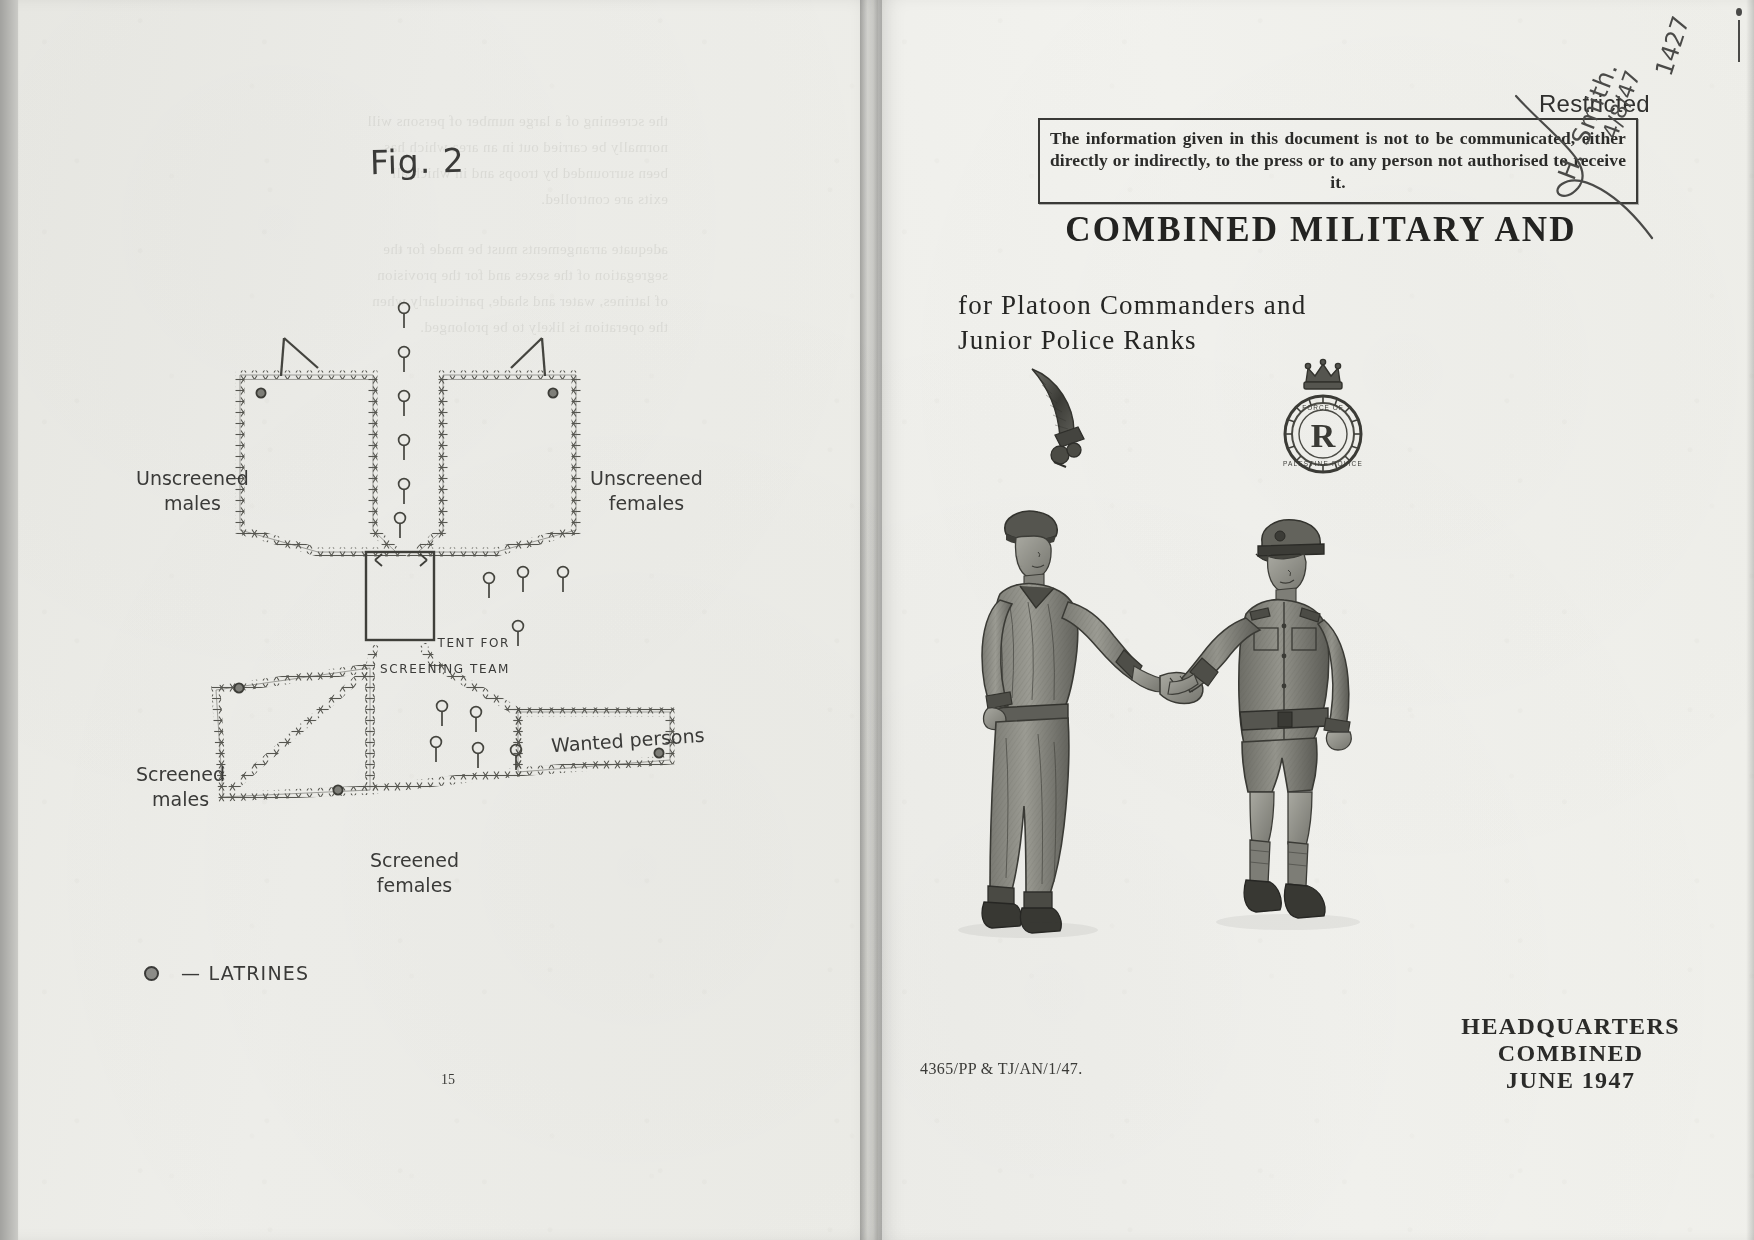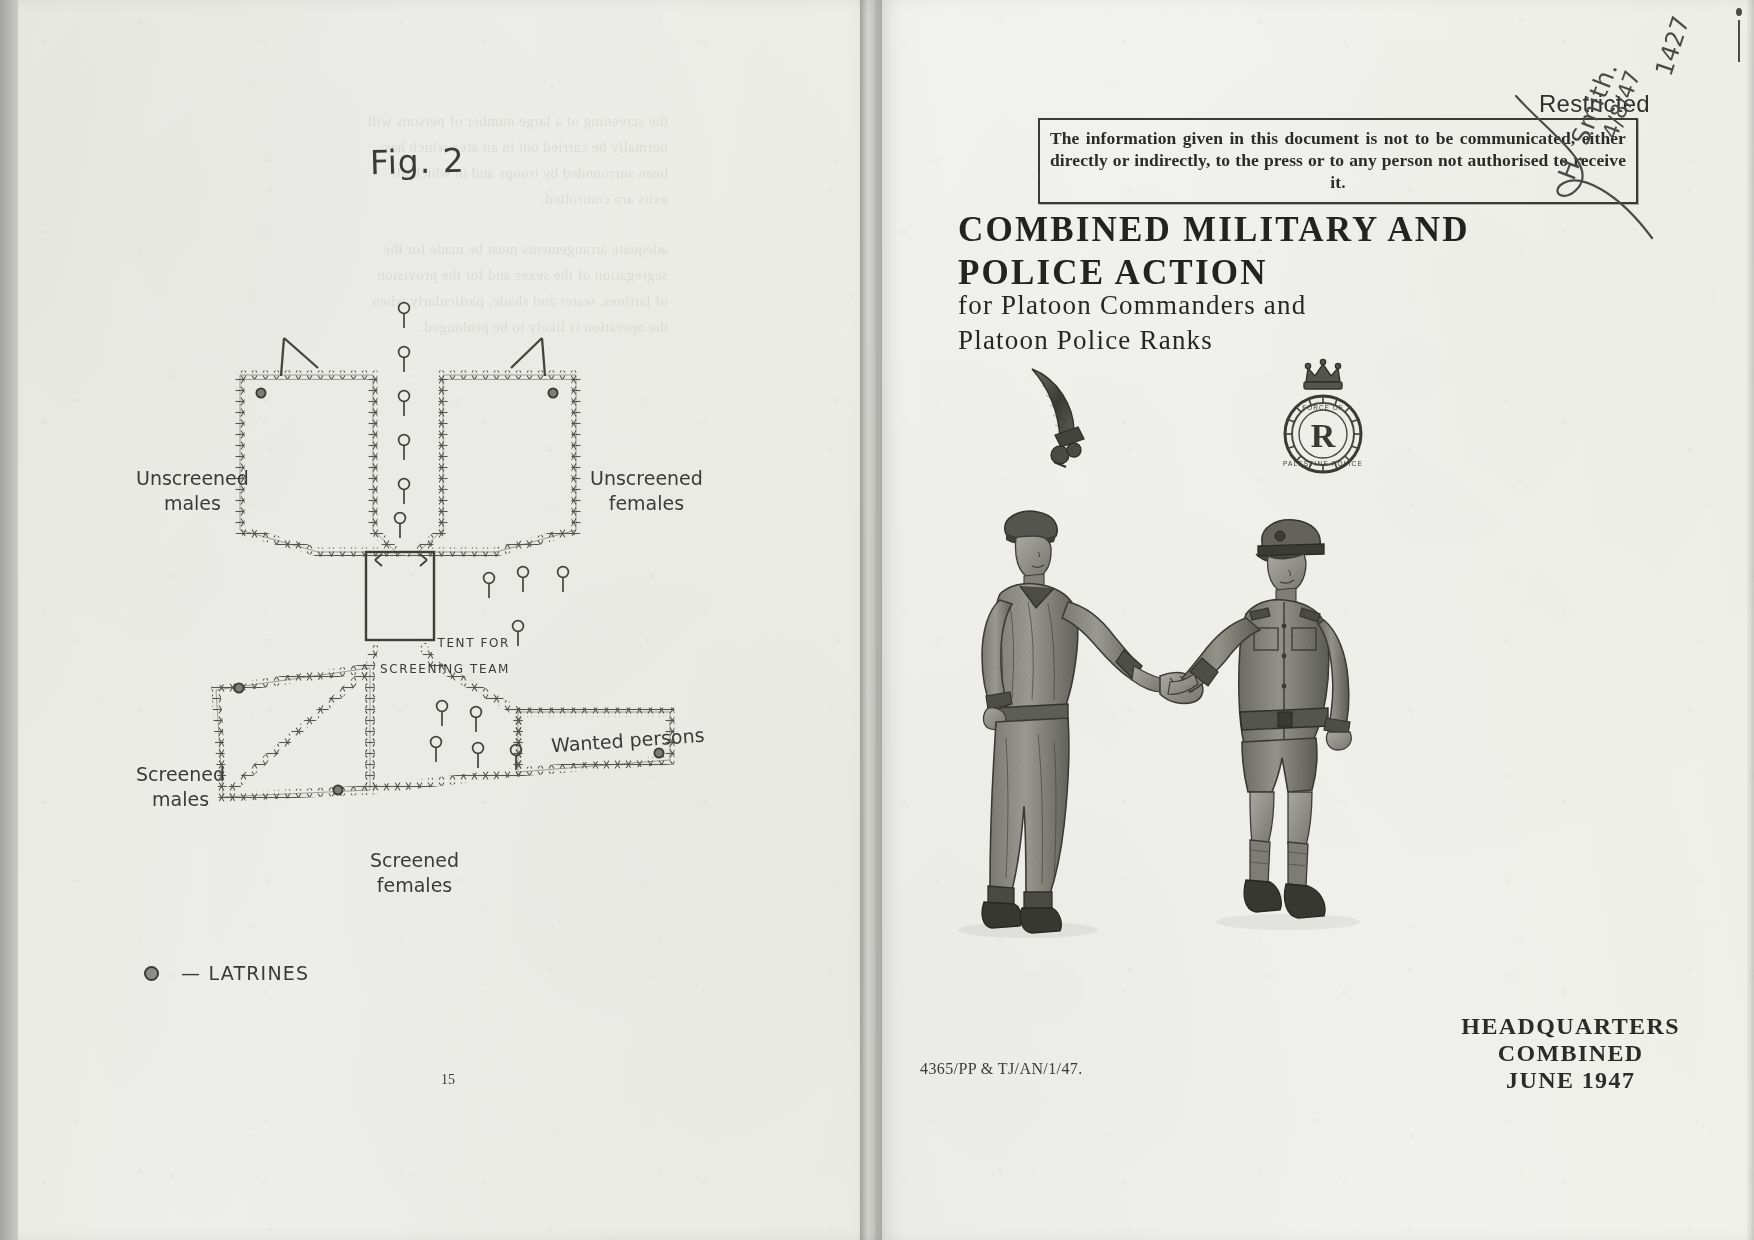--- a/index.html
+++ b/index.html
@@ -69,21 +69,21 @@
     box-sizing:border-box;
     box-shadow:1px 1px 0 rgba(60,60,58,.35);
   }
   .notice p{
     margin:0;text-align:justify;text-align-last:center;
     font-family:"Liberation Serif",serif;
     font-weight:700;font-size:17.5px;line-height:22px;
     color:#2b2b29;letter-spacing:.1px;
   }
   .title-main{
-    position:absolute;left:0;right:0;top:208px;
+    position:absolute;left:0;right:0;top:208px;text-align:center;
     font-family:"Liberation Serif",serif;font-weight:700;
     font-size:35px;line-height:43px;letter-spacing:2.2px;color:#232321;
     padding-left:80px;padding-right:70px;
   }
   .title-sub{
     position:absolute;left:0;right:0;top:288px;text-align:left;
     font-family:"Liberation Serif",serif;
     font-size:27px;line-height:35px;letter-spacing:1.2px;color:#262624;
     padding-left:80px;padding-right:70px;
   }
@@ -314,26 +314,25 @@
     <div class="grain"></div>
 
     <div class="restricted">Restricted</div>
 
     <div class="notice">
       <p>The information given in this document is not to be communicated, either directly or indirectly, to the press or to any person not authorised to receive it.</p>
     </div>
 
     <div class="title-main">
       <div>COMBINED MILITARY AND</div>
-      <div>POLICE ACTION</div>
     </div>
 
     <div class="title-sub">
       <div>for Platoon Commanders and</div>
-      <div>Platoon Police Ranks</div>
+      <div>Junior Police Ranks</div>
     </div>
 
     <svg class="plate" style="left:130px;top:355px;" width="110" height="125" viewBox="0 0 110 125">
       <defs>
         <linearGradient id="bladeg" x1="0" y1="0" x2="1" y2="1">
           <stop offset="0%" stop-color="#6e6e68"></stop>
           <stop offset="55%" stop-color="#3b3b36"></stop>
           <stop offset="100%" stop-color="#5e5e58"></stop>
         </linearGradient>
       </defs>

